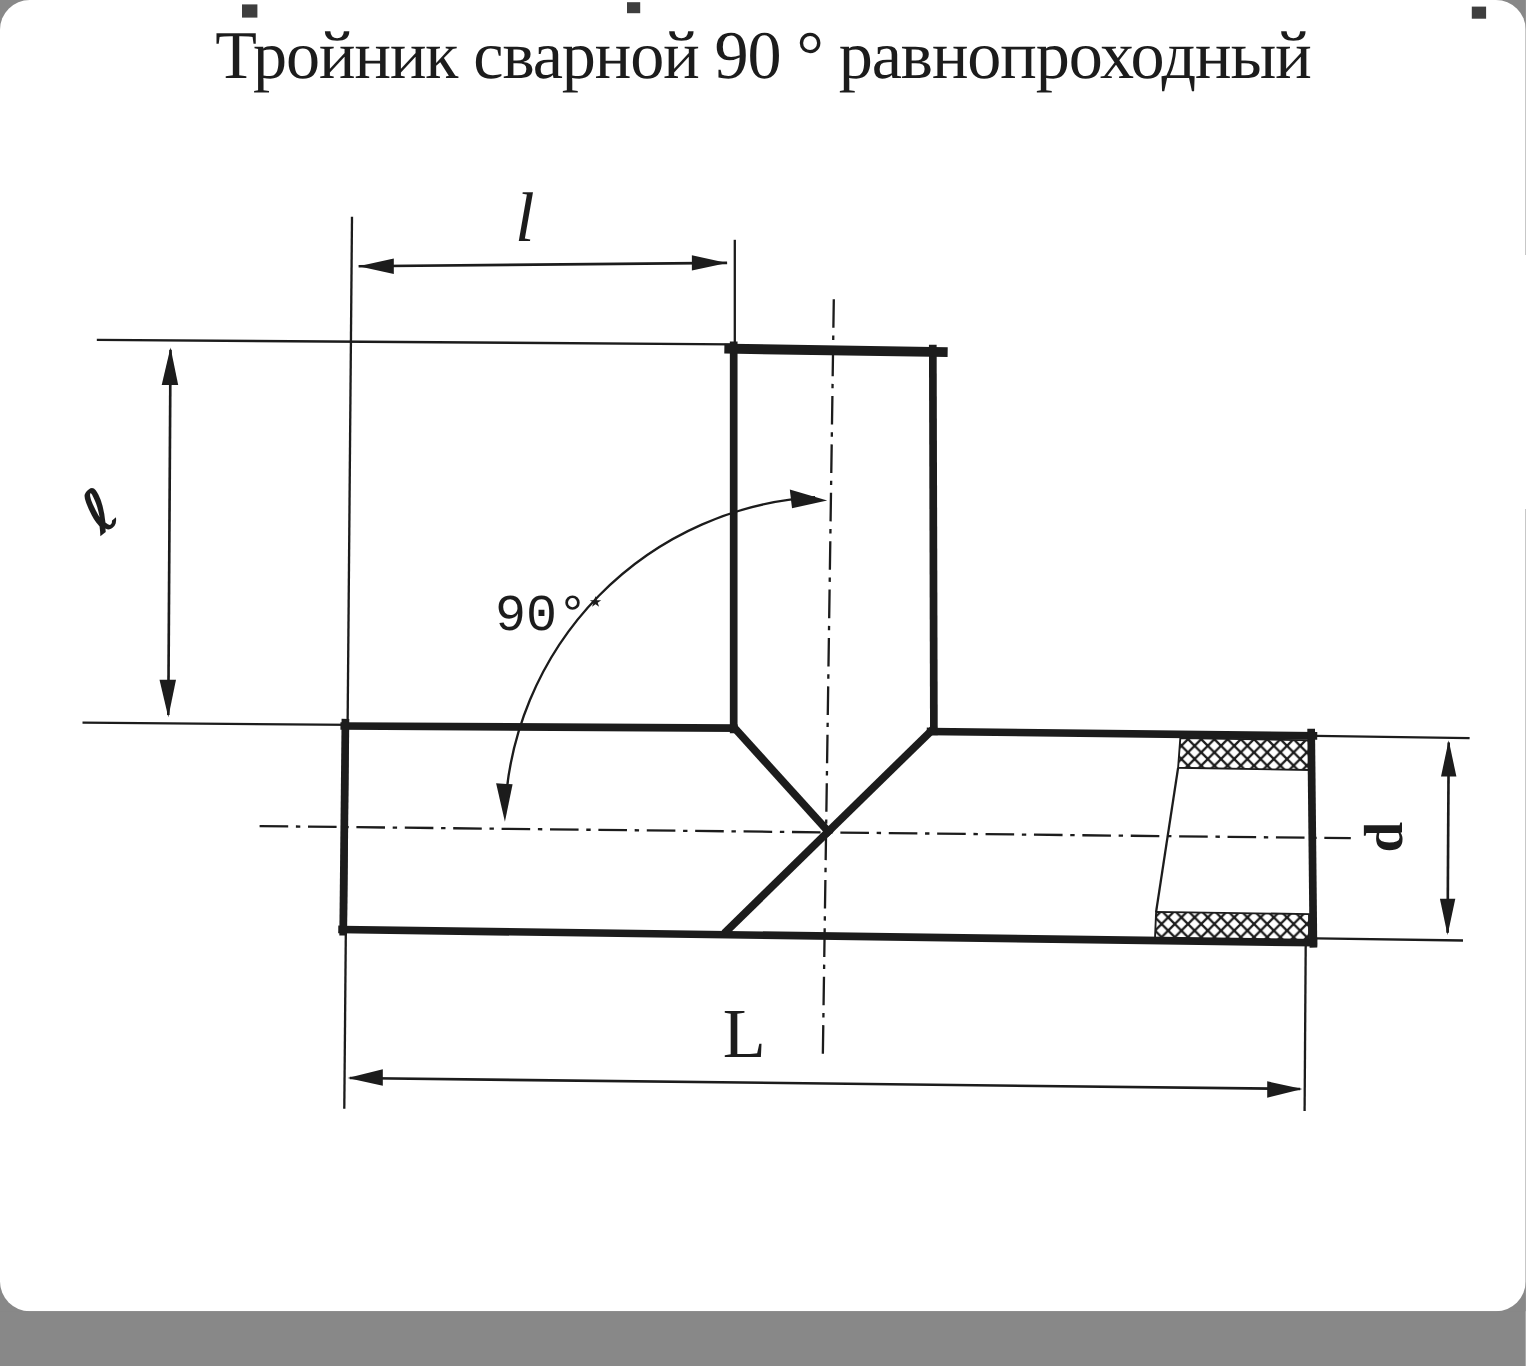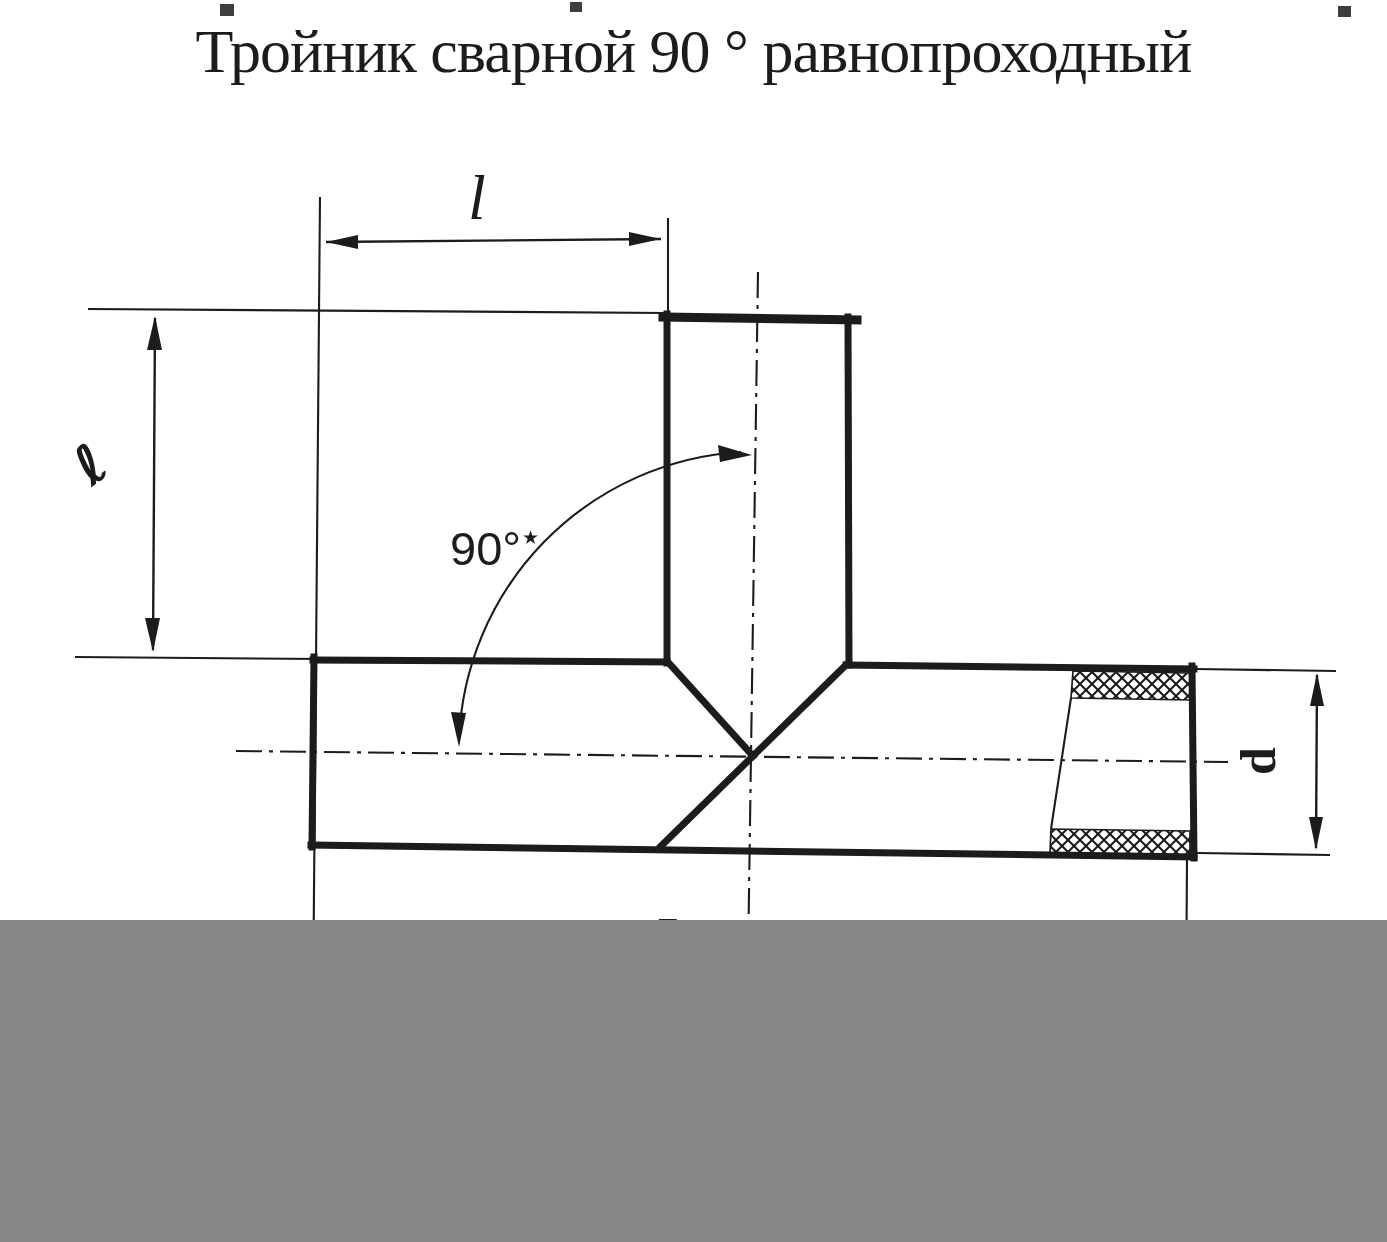--- a/index.html
+++ b/index.html
@@ -1,24 +1,25 @@
 <!DOCTYPE html>
 <html style="--ink: #1c1c1c; --paper: #ffffff;"><head>
 <meta charset="utf-8">
 <style>
   :root { --ink:#1c1c1c; --paper:#ffffff; }
   html,body{margin:0;padding:0;background:#888;}
   .canvas{
     position:relative;
-    width:1387px;height:920px;
+    width:1387px;height:1192px;
     background:var(--paper,#fff);
     font-family:"Liberation Serif",serif;
     color:var(--ink,#1c1c1c);
     overflow:hidden;
     margin:0 auto;
+    border-radius:27px;
   }
   .drawing-svg{position:absolute;left:0;top:0;width:1387px;height:1242px;}
 
   
   .thick{stroke:var(--ink);stroke-width:7;fill:none;stroke-linecap:square;}
   .cap{stroke-width:9;}
   .thin{stroke:var(--ink);stroke-width:2.1;fill:none;stroke-linecap:butt;}
   .dim{stroke:var(--ink);stroke-width:2.4;fill:none;}
   .center{stroke:var(--ink);stroke-width:2.1;fill:none;stroke-dasharray:26 7 4 7;}
   .arrowhead{fill:var(--ink);stroke:none;}
@@ -35,22 +36,22 @@
   .fig-caption{
     top:1168px;left:768px;transform:translateX(-50%);
     font-size:58px;
   }
   .lbl-l{ left:442px;top:166px;width:70px;text-align:center;
           font-style:italic;font-size:64px;}
   .lbl-ell{left:78px;top:438px;
           font-family:"DejaVu Sans",sans-serif;
           font-style:italic;font-size:54px;font-weight:600;
           transform:rotate(-38deg);}
-  .lbl-angle{left:450px;top:525px;
-          font-family:Liberation Sans, sans-serif;
+  .lbl-angle{left:450px;top:538px;
+          font-family:Liberation Mono, monospace;
           font-size:47px;}
   .lbl-angle sup{font-size:19px;position:relative;top:-4px;left:1px;}
   .lbl-L{ left:657px;top:908px;font-size:64px;}
   .lbl-d{ left:1244px;top:736px;font-size:50px;font-weight:700;
           transform:rotate(-90deg);transform-origin:center;}
 </style>
 </head>
 <body>
 
 <div class="canvas">

